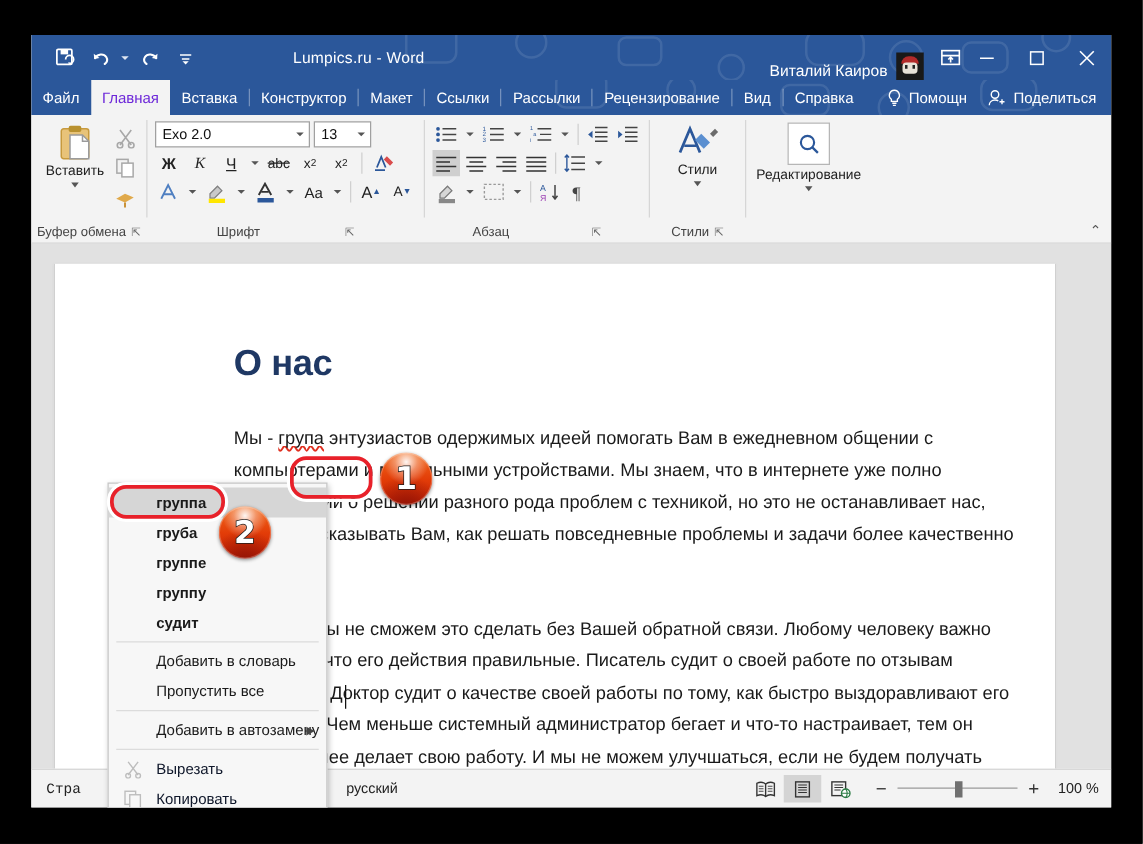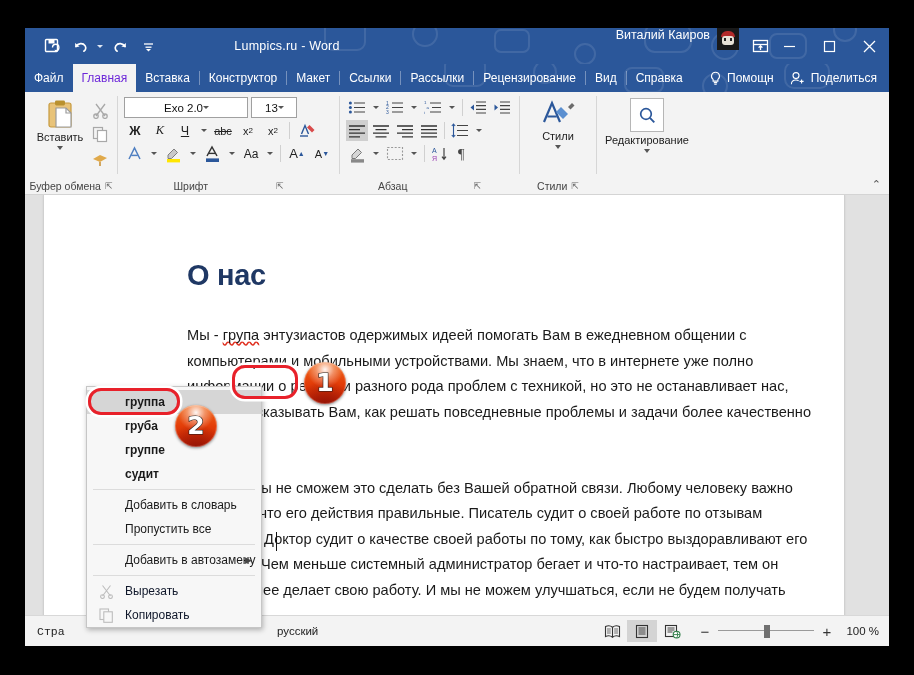--- a/index.html
+++ b/index.html
@@ -57,21 +57,21 @@
   #doc-title {
     position: absolute; left: 0; right: 0; top: 0;
     height: 36px; line-height: 36px;
     text-align: center;
     color: #fff; font-size: 12.5px;
     letter-spacing: .2px;
     padding-right: 340px;
   }
   #acct {
     position: absolute; right: 150px; top: 0;
-    height: 36px; display: flex; align-items: flex-start; gap: 7px;
+    height: 36px; display: flex; align-items: flex-end; gap: 7px;
   }
   #acct-name { color: #fff; font-size: 12.5px; white-space: nowrap; }
   #avatar {
     width: 22px; height: 22px;
     background: #191919;
     position: relative; overflow: hidden;
     flex: none;
   }
   #avatar .hat { position:absolute; left:4px; top:3px; width:14px; height:6px; background:#b22a2a; border-radius:7px 7px 0 0;}
   #avatar .face{ position:absolute; left:5px; top:8px; width:12px; height:9px; background:#e8e2d8; border-radius:3px;}
@@ -155,21 +155,21 @@
   #paste-label { font-size: 11px; color: #222; margin-top: 1px; }
   .mini-caret { width:0;height:0;border-left:3.5px solid transparent;border-right:3.5px solid transparent;border-top:4px solid #555;margin-top:3px;}
   #clip-small { display: flex; flex-direction: column; gap: 4px; padding: 4px 6px 0 2px; }
   .small-ico { width: 22px; height: 20px; display: flex; align-items: center; justify-content: center; }
 
   
   #g-font .rgroup-body { flex-direction: column; padding: 4px 6px 0 6px; align-items: flex-start; }
   .frow { display: flex; align-items: center; gap: 3px; height: 23px; }
   .combo {
     height: 21px; border: 1px solid #a0a0a0; background: #fff;
-    display: flex; align-items: center; justify-content: center;
+    display: flex; align-items: center; justify-content: space-between;
     padding: 0 4px 0 5px; font-size: 11.5px; color: #111;
   }
   #font-name-combo { width: 124px; }
   #font-size-combo { width: 46px; }
   .cbtn {
     min-width: 22px; height: 21px; padding: 0 2px;
     display: flex; align-items: center; justify-content: center;
     font-size: 12.5px; color: #222;
   }
   .cbtn.bold { font-weight: bold; }
@@ -195,21 +195,21 @@
 
   
   #docarea {
     position: relative;
     height: 420px;
     background: #e1e1e1;
     overflow: hidden;
   }
   #page {
     position: absolute;
-    left: 18px; top: 0;
+    left: 18px; top: 16px;
     width: 802px; height: 436px;
     background: #fff;
     border: 1px solid #d0d0d0; border-top: none;
     box-shadow: 0 0 2px rgba(0,0,0,.08);
   }
   #heading {
     position: absolute; left: 143px; top: 64px;
     font-size: 29px; font-weight: bold; color: #1f3864;
     letter-spacing: -.3px;
   }
@@ -828,20 +828,21 @@
         <div id="zoom-plus">+</div>
       </div>
       <div id="zoom-pct">100 %</div>
     </div>
   </div>
 
   <div id="ctxmenu">
     <div class="mi sugg sel">группа</div>
     <div class="mi sugg">груба</div>
     <div class="mi sugg">группе</div>
+    <div class="mi sugg">группу</div>
     <div class="mi sugg">судит</div>
     <div class="msep"></div>
     <div class="mi">Добавить в словарь</div>
     <div class="mi">Пропустить все</div>
     <div class="msep"></div>
     <div class="mi">
       <span>Добавить в автозамену</span>
       <span class="submark">▶</span>
     </div>
     <div class="msep"></div>

